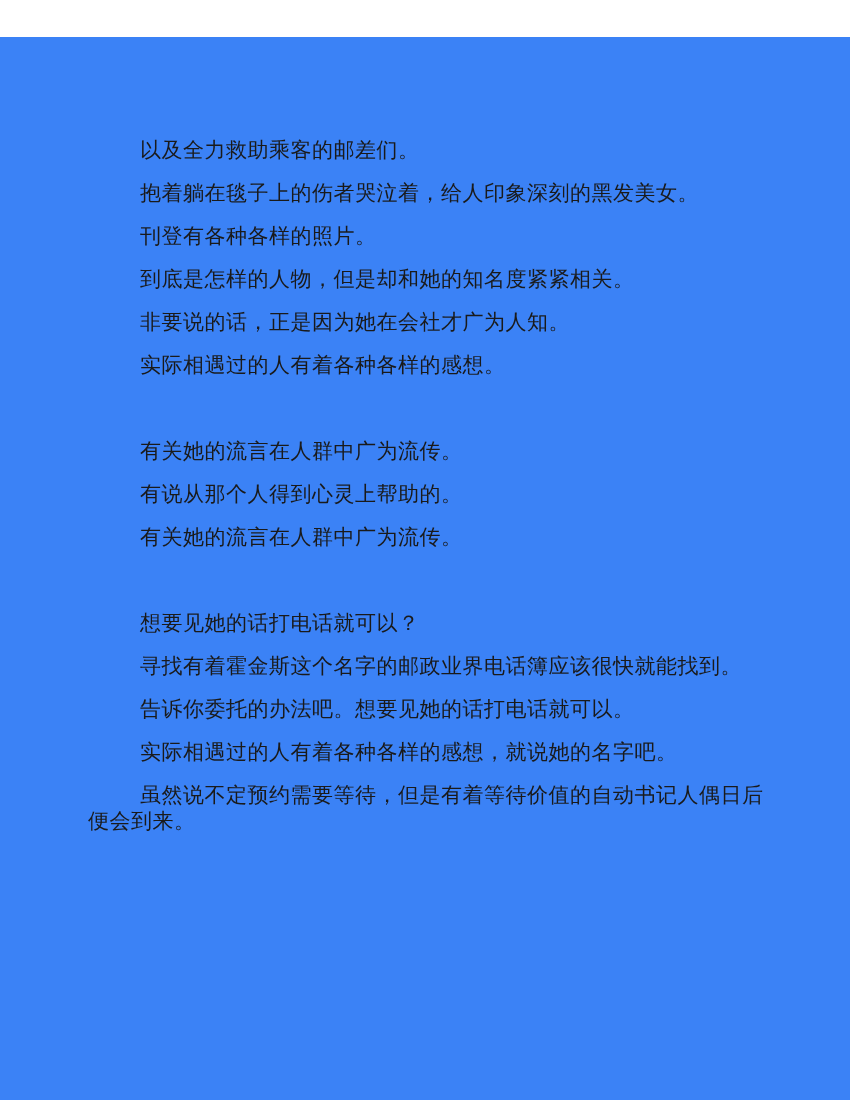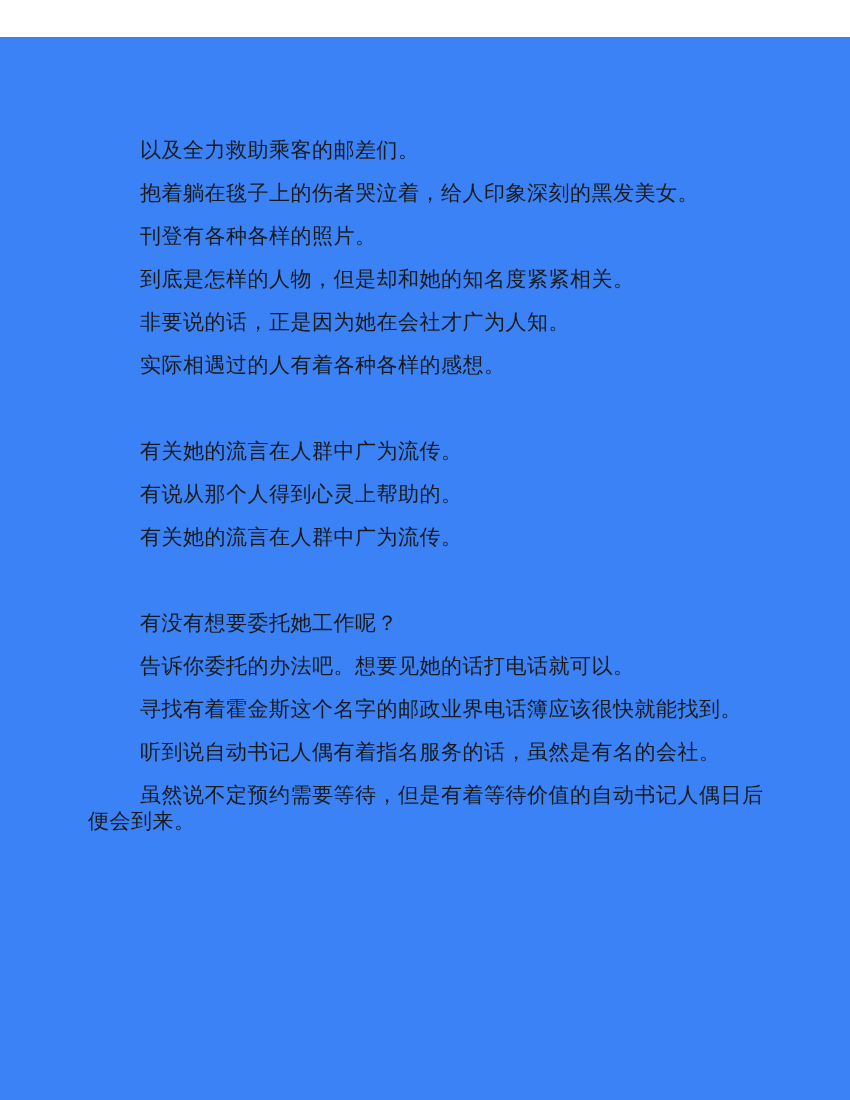--- a/index.html
+++ b/index.html
@@ -46,19 +46,19 @@
     <p class="para">抱着躺在毯子上的伤者哭泣着，给人印象深刻的黑发美女。</p>
     <p class="para">刊登有各种各样的照片。</p>
     <p class="para">到底是怎样的人物，但是却和她的知名度紧紧相关。</p>
     <p class="para">非要说的话，正是因为她在会社才广为人知。</p>
     <p class="para">实际相遇过的人有着各种各样的感想。</p>
     <p class="para"></p>
     <p class="para">有关她的流言在人群中广为流传。</p>
     <p class="para">有说从那个人得到心灵上帮助的。</p>
     <p class="para">有关她的流言在人群中广为流传。</p>
     <p class="para"></p>
-    <p class="para">有没有想要委托她工作呢？</p>
+    <p class="para">想要见她的话打电话就可以？</p>
+    <p class="para">寻找有着霍金斯这个名字的邮政业界电话簿应该很快就能找到。</p>
     <p class="para">告诉你委托的办法吧。想要见她的话打电话就可以。</p>
-    <p class="para">寻找有着霍金斯这个名字的邮政业界电话簿应该很快就能找到。</p>
-    <p class="para">听到说自动书记人偶有着指名服务的话，虽然是有名的会社。</p>
+    <p class="para">实际相遇过的人有着各种各样的感想，就说她的名字吧。</p>
     <p class="para">虽然说不定预约需要等待，但是有着等待价值的自动书记人偶日后便会到来。</p>
   </div>
 </div>
 
 </body></html>

